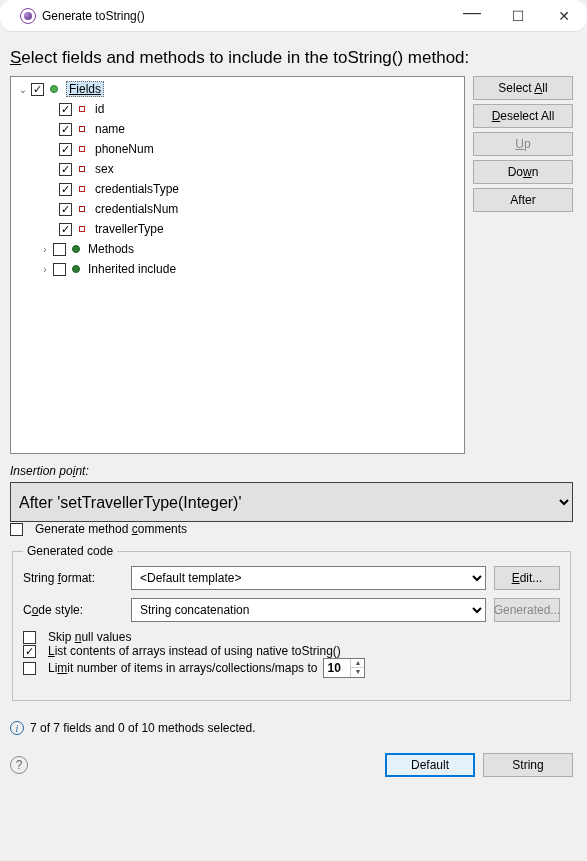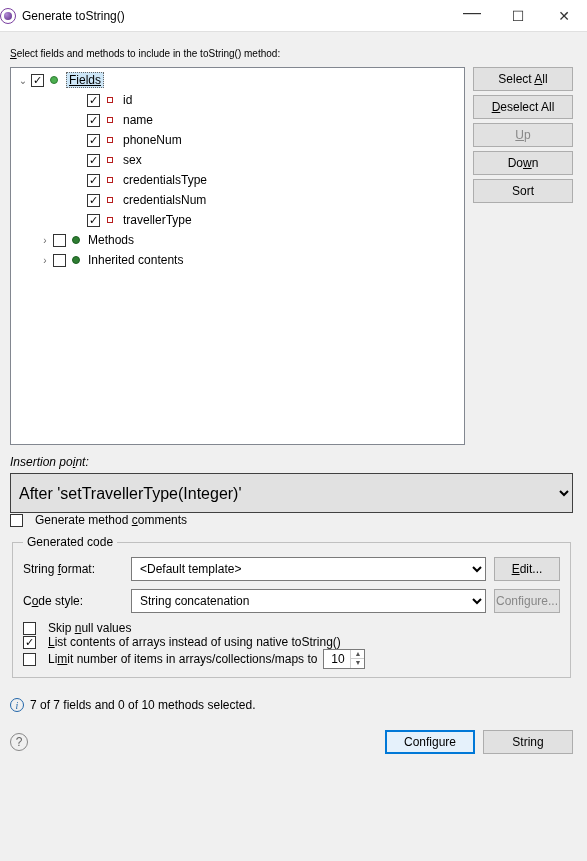--- a/index.html
+++ b/index.html
@@ -11,22 +11,23 @@
     color: #000;
     width: 587px;
     height: 861px;
     overflow: hidden;
   }
   .titlebar {
     height: 32px;
     background: #fff;
     display: flex;
     align-items: center;
-    padding-left: 0;
+    padding-left: 20px;
     border-bottom: 1px solid #e0e0e0;
+    border-radius: 13px;
   }
   .titlebar .appicon {
     width: 16px; height: 16px;
     border: 1px solid #7a3fa0;
     border-radius: 50%;
     margin-right: 6px;
     position: relative;
     background: #fff;
   }
   .titlebar .appicon::before {
@@ -40,21 +41,21 @@
   .winbtn {
     width: 46px; height: 100%;
     display:flex; align-items:center; justify-content:center;
     color:#333; font-size:14px;
   }
   .winbtn.min { font-size: 18px; line-height: 0; position: relative; top:-4px;}
   .content {
     padding: 10px 14px 12px 10px;
   }
   .instruction {
-    font-size: 10px;
+    font-size: 17px;
     margin: 6px 0 8px 0;
   }
   .underline { text-decoration: underline; }
   .main-row { display:flex; gap: 8px; }
   .tree-box {
     flex:1;
     height: 378px;
     background:#fff;
     border: 1px solid #828790;
     overflow:auto;
@@ -71,21 +72,21 @@
     padding: 0 8px;
   }
   .btn.disabled { color:#888; }
   .btn.primary { border: 2px solid #0078d7; background:#e5f1fb; }
   .tree-row {
     display:flex; align-items:center;
     height: 20px;
     padding-left: 6px;
     white-space: nowrap;
   }
-  .tree-row.child { padding-left: 76px; }
+  .tree-row.child { padding-left: 48px; }
   .tree-row.child2 { padding-left: 28px; }
   .expand {
     width:12px; text-align:center; color:#6b6b6b; font-size:10px;
     margin-right: 2px;
     user-select:none;
   }
   .chk {
     width:13px; height:13px;
     border:1px solid #333;
     background:#fff;
@@ -116,21 +117,21 @@
     background:#e1e1e1;
     font-size:16px;
     padding-left:4px;
   }
   .check-row {
     display:flex; align-items:center; gap:6px;
   }
   fieldset.group {
     border:1px solid #c0c0c0;
     margin-top:8px;
-    padding: 8px 10px 8px 10px;
+    padding: 8px 10px 22px 10px;
   }
   fieldset.group legend { font-size:12px; padding:0 4px; }
   .form-row {
     display:flex; align-items:center; gap:8px; margin-bottom:8px;
   }
   .form-row label { width:100px; font-size:12px; }
   select.combo {
     flex:1; height:24px;
     border:1px solid #7a7a7a; background:#fff;
     font-size:12px; padding-left:4px;
@@ -159,21 +160,21 @@
     display:inline-flex; align-items:center; justify-content:center;
     font-size:12px;
   }
   .footer .spacer { flex:1; }
   .footer .btn { width:90px; }
   .numbox {
     width:42px; height:20px; border:1px solid #7a7a7a; background:#fff;
     display:inline-flex; align-items:center;
   }
   .numbox input {
-    width:26px; border:none; outline:none; font-size:12px; text-align:center; padding-left:3px;
+    width:26px; border:none; outline:none; font-size:12px; text-align:left; padding-left:3px;font-weight:bold;
   }
   .spinbtns {
     display:flex; flex-direction:column; width:14px; border-left:1px solid #ccc;
   }
   .spinbtns div {
     height:9px; font-size:7px; line-height:7px; text-align:center; color:#555;
     border-bottom:1px solid #ccc;
   }
   .spinbtns div:last-child { border-bottom:none; }
 </style>
@@ -243,39 +244,39 @@
       <div class="tree-row child2">
         <span class="expand">›</span>
         <span class="chk"></span>
         <span class="ico darkgreen"></span>
         <span class="tree-label">Methods</span>
       </div>
       <div class="tree-row child2">
         <span class="expand">›</span>
         <span class="chk"></span>
         <span class="ico darkgreen"></span>
-        <span class="tree-label">Inherited contents</span>
+        <span class="tree-label">Inherited include</span>
       </div>
     </div>
 
     <div class="side-buttons">
       <div class="btn">
           <span>Select <span class="underline">A</span>ll</span>
         </div>
       <div class="btn">
           <span><span class="underline">D</span>eselect All</span>
         </div>
       <div class="btn disabled">
           <span><span class="underline">U</span>p</span>
         </div>
       <div class="btn">
           <span>Do<span class="underline">w</span>n</span>
         </div>
       <div class="btn">
-          <span>Sort</span>
+          <span>After</span>
         </div>
     </div>
   </div>
 
   <div class="label">Insertion po<span class="underline">i</span>nt:</div>
   <select class="full">
     <option>After 'setTravellerType(Integer)'</option>
   </select>
 
   <div class="check-row">
@@ -295,21 +296,21 @@
           <span><span class="underline">E</span>dit...</span>
         </div>
     </div>
 
     <div class="form-row">
       <label>C<span class="underline">o</span>de style:</label>
       <select class="combo">
         <option>String concatenation</option>
       </select>
       <div class="btn wide disabled">
-          <span>Configure...</span>
+          <span>Generated...</span>
         </div>
     </div>
 
     <div class="check-row">
       <span class="chk"></span>
       <span>Skip <span class="underline">n</span>ull values</span>
     </div>
     <div class="check-row">
       <span class="chk checked"></span>
       <span><span class="underline">L</span>ist contents of arrays instead of using native toString()</span>
@@ -329,19 +330,19 @@
 
   <div class="status-row">
     <span class="info-icon">i</span>
     <span>7 of 7 fields and 0 of 10 methods selected.</span>
   </div>
 
   <div class="footer">
     <span class="help-icon">?</span>
     <span class="spacer"></span>
     <div class="btn primary">
-        <span>Configure</span>
+        <span>Default</span>
       </div>
     <div class="btn">
         <span>String</span>
       </div>
   </div>
 </div>
 
 </body></html>

